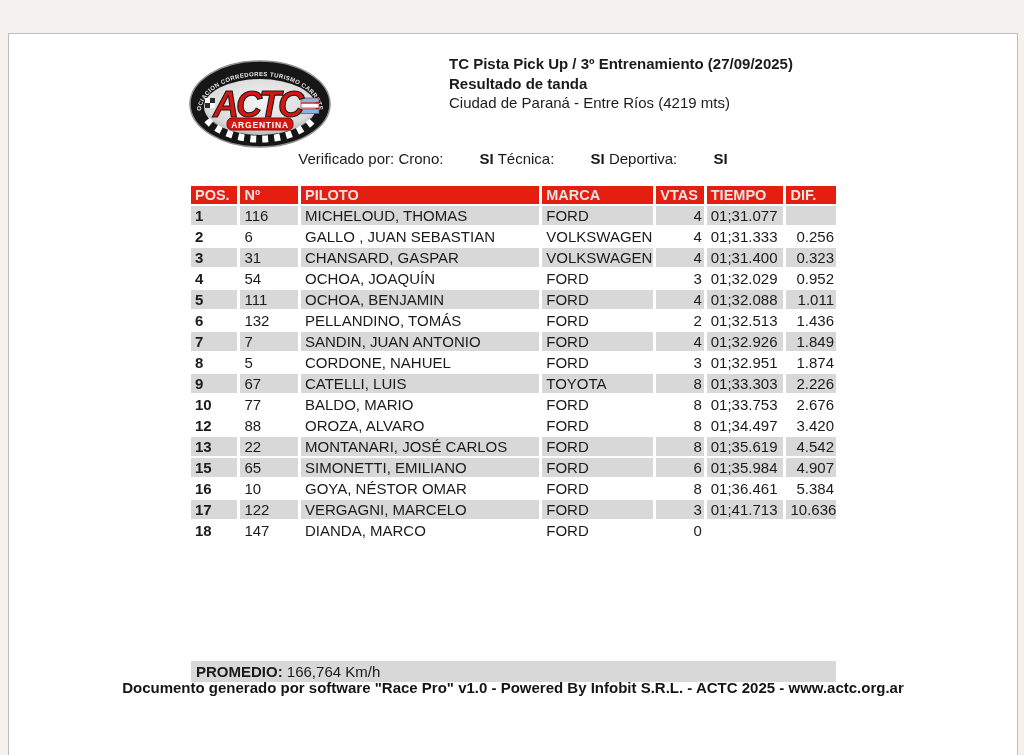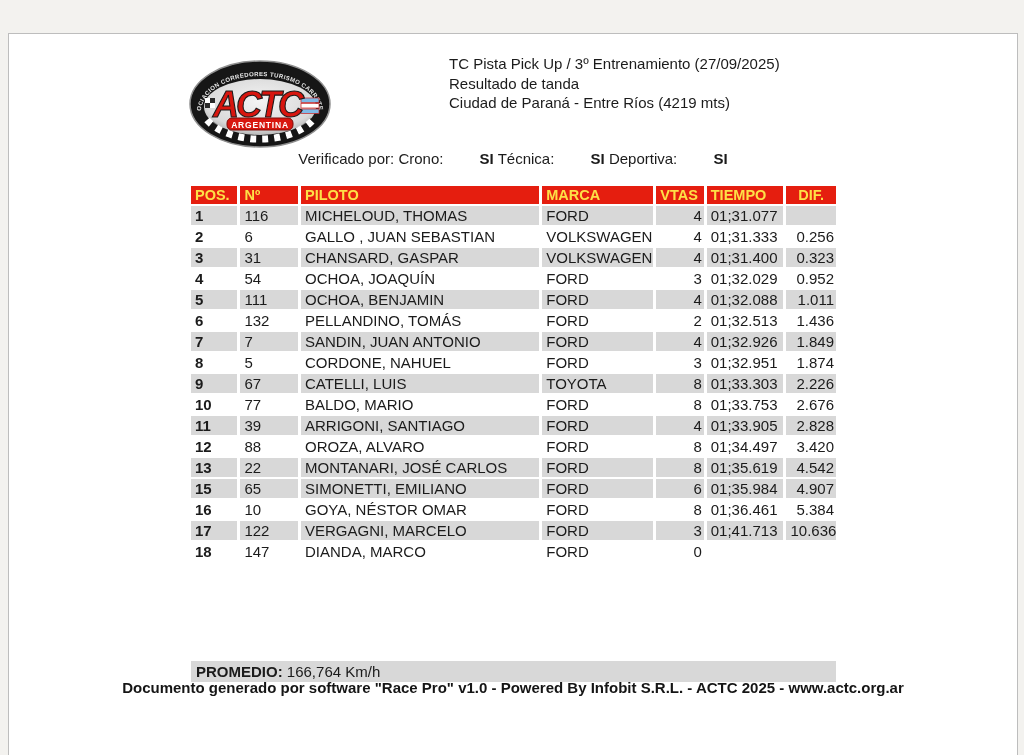--- a/index.html
+++ b/index.html
@@ -15,49 +15,49 @@
     position: absolute;
     left: 8px; top: 33px;
     width: 1010px; height: 722px;
     background: #ffffff;
     border: 1px solid #bdbdbd;
     border-bottom: none;
   }
   
   .logo-wrap { position: absolute; left: 180px; top: 26px; width: 142px; height: 88px; }
   .title-block { position: absolute; left: 440px; top: 20px; font-size: 15px; line-height: 19.5px; }
-  .title-block .b { font-weight: normal; }
+  .title-block .b { font-weight: bold; }
   
   .verify-line {
     position: absolute; left: 0; top: 116px; width: 100%;
     text-align: center; font-size: 15px;
   }
   .verify-line .b { font-weight: bold; margin-left: 32px; }
   
   .table-wrap { position: absolute; left: 179px; top: 150px; width: 651px; }
   table.results {
     width: 651px;
     border-collapse: separate;
     border-spacing: 3px 2px;
     font-size: 15px;
     table-layout: fixed;
   }
   table.results th {
     background: #e51e0f;
-    color: #fde047;
+    color: #e5e5e5;
     font-weight: bold;
     font-size: 14.5px;
     text-align: left;
     height: 18px;
     line-height: 18px;
     padding: 0 2px 0 4px;
     white-space: nowrap;
     overflow: hidden;
   }
-  table.results th.c-dif { text-align: center; padding-right: 4px; }
+  table.results th.c-dif { text-align: left; padding-right: 4px; }
   table.results td {
     height: 19px;
     line-height: 19px;
     padding: 0 2px 0 4px;
     white-space: nowrap;
     overflow: hidden;
   }
   tr.row-gray td { background: #d8d8d8; }
   tr.row-white td { background: #ffffff; }
   td.c-pos { font-weight: bold; }
@@ -251,29 +251,20 @@
           </tr>
           <tr class="row-white">
             <td class="c-pos">10</td>
             <td class="c-nro">77</td>
             <td class="c-piloto">BALDO, MARIO</td>
             <td class="c-marca">FORD</td>
             <td class="c-vtas">8</td>
             <td class="c-tiempo">01;33.753</td>
             <td class="c-dif">2.676</td>
           </tr>
-          <tr class="row-gray">
-            <td class="c-pos">11</td>
-            <td class="c-nro">39</td>
-            <td class="c-piloto">ARRIGONI, SANTIAGO</td>
-            <td class="c-marca">FORD</td>
-            <td class="c-vtas">4</td>
-            <td class="c-tiempo">01;33.905</td>
-            <td class="c-dif">2.828</td>
-          </tr>
           <tr class="row-white">
             <td class="c-pos">12</td>
             <td class="c-nro">88</td>
             <td class="c-piloto">OROZA, ALVARO</td>
             <td class="c-marca">FORD</td>
             <td class="c-vtas">8</td>
             <td class="c-tiempo">01;34.497</td>
             <td class="c-dif">3.420</td>
           </tr>
           <tr class="row-gray">

